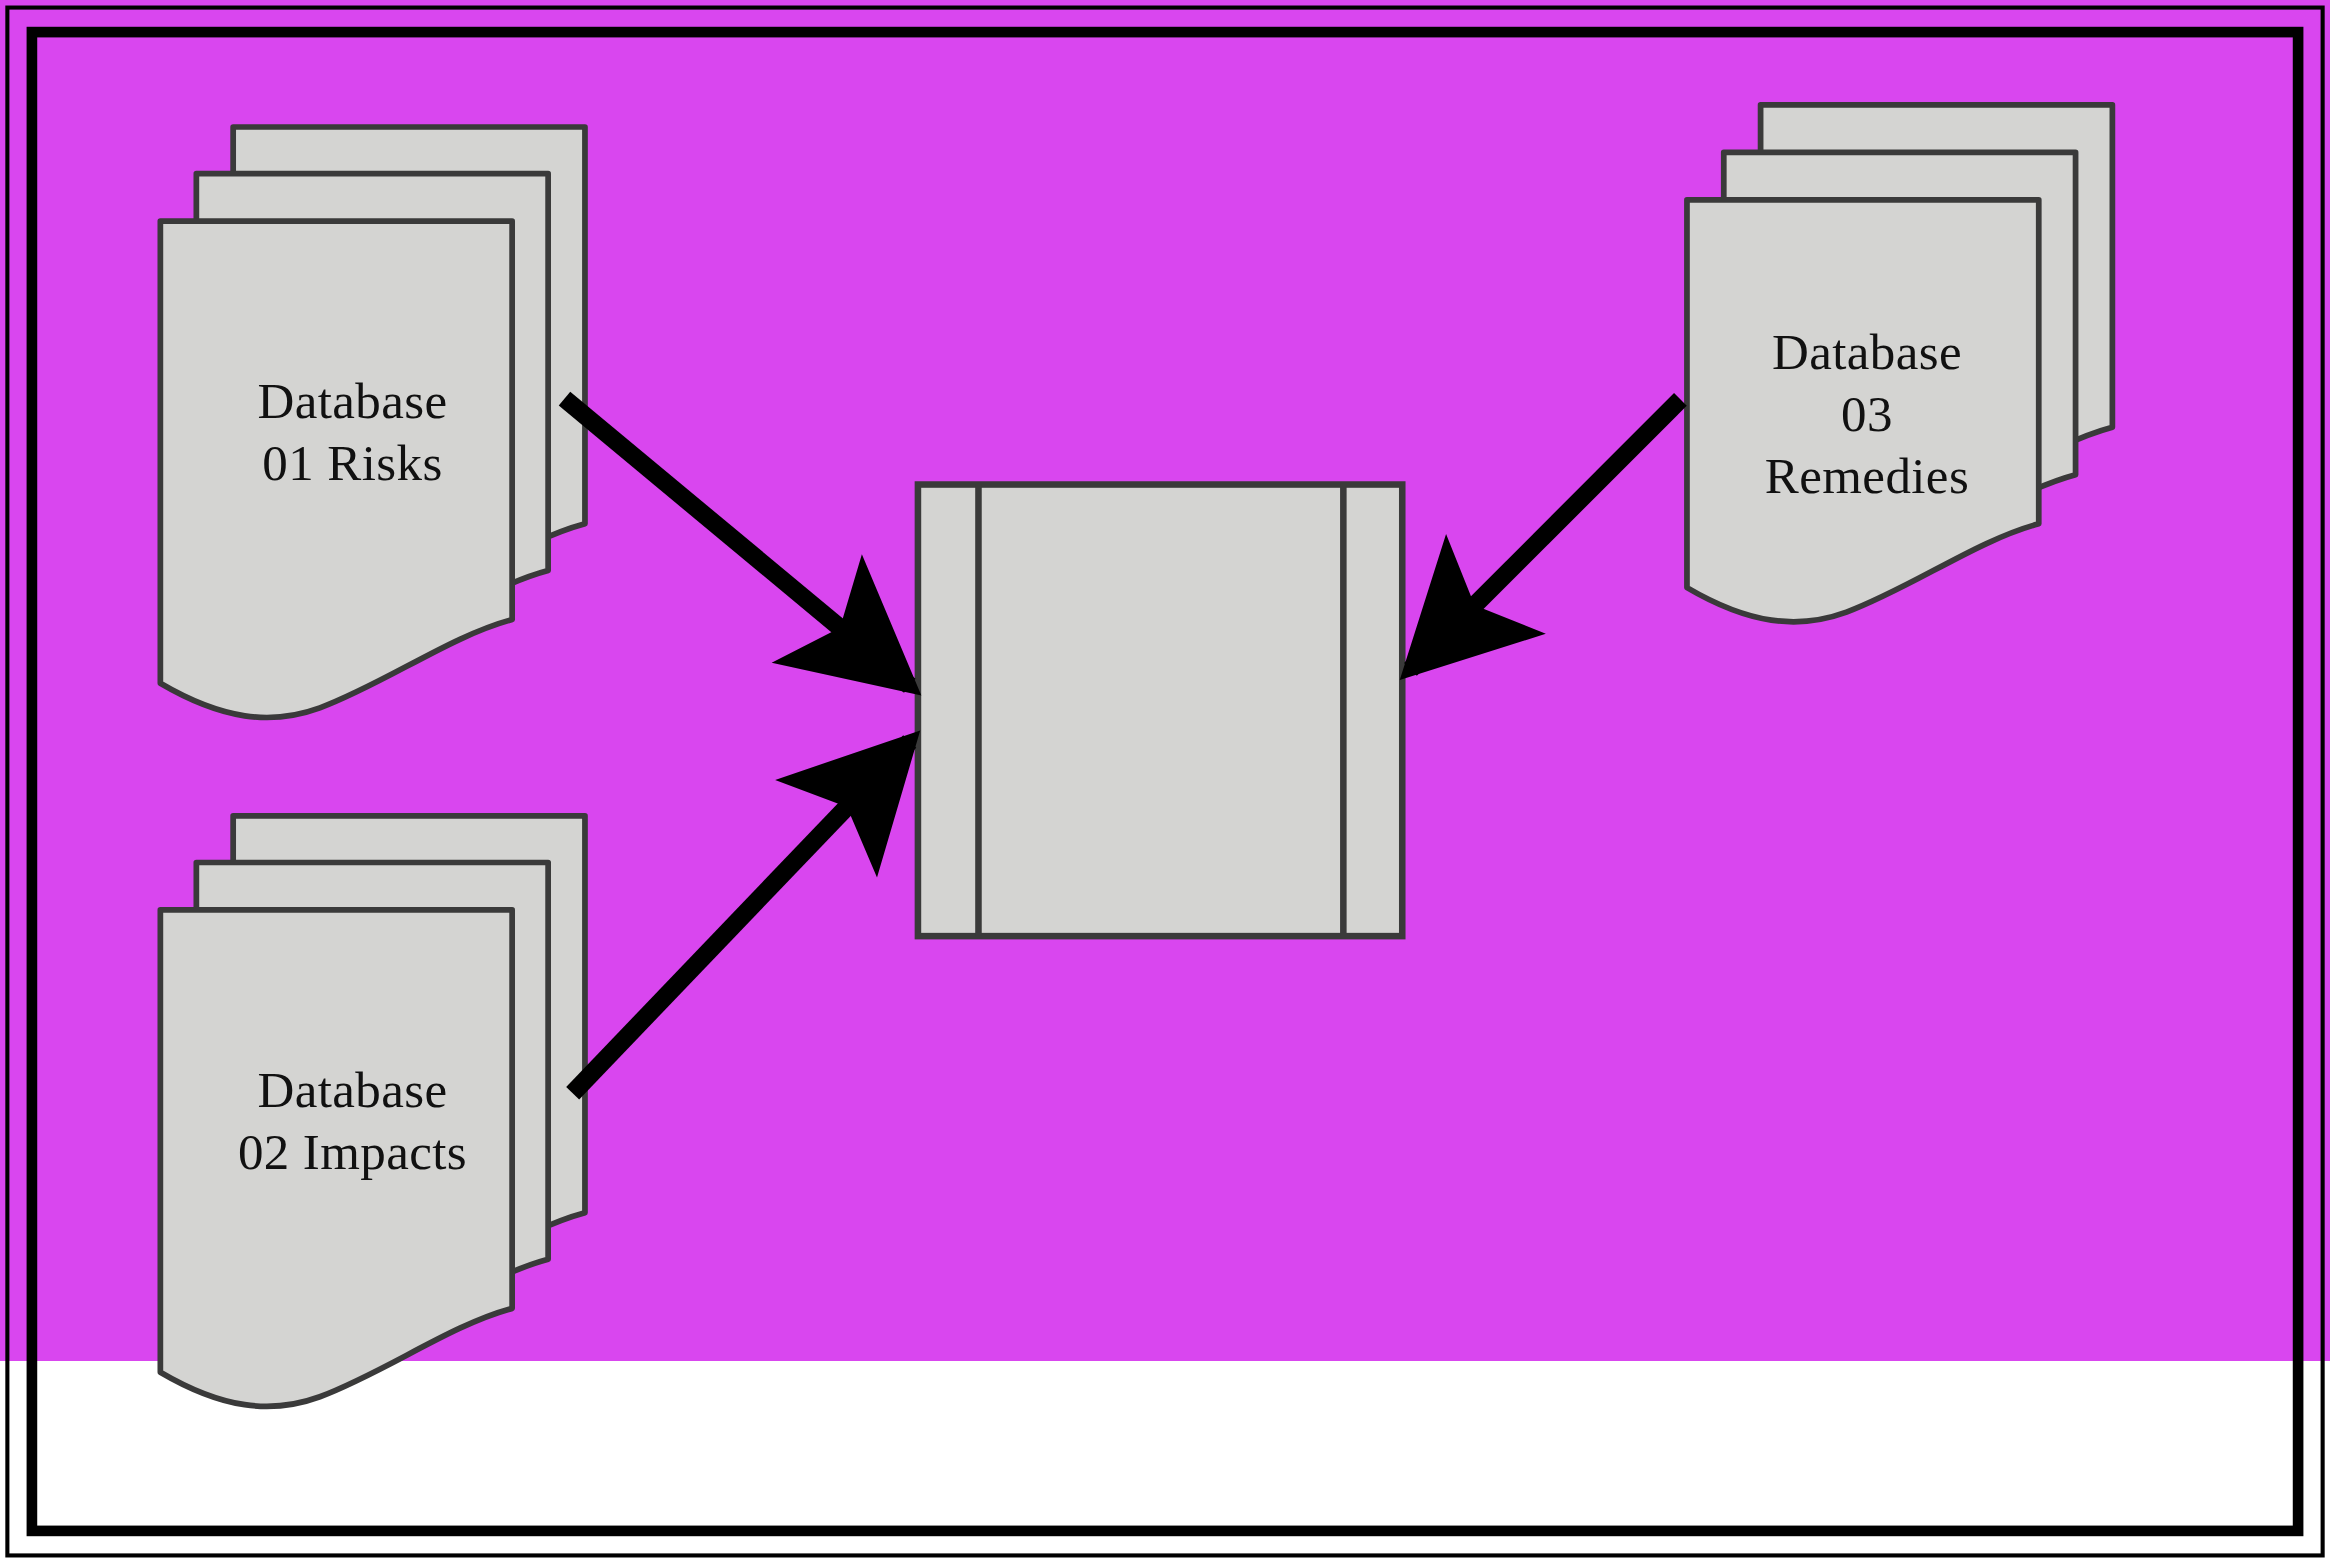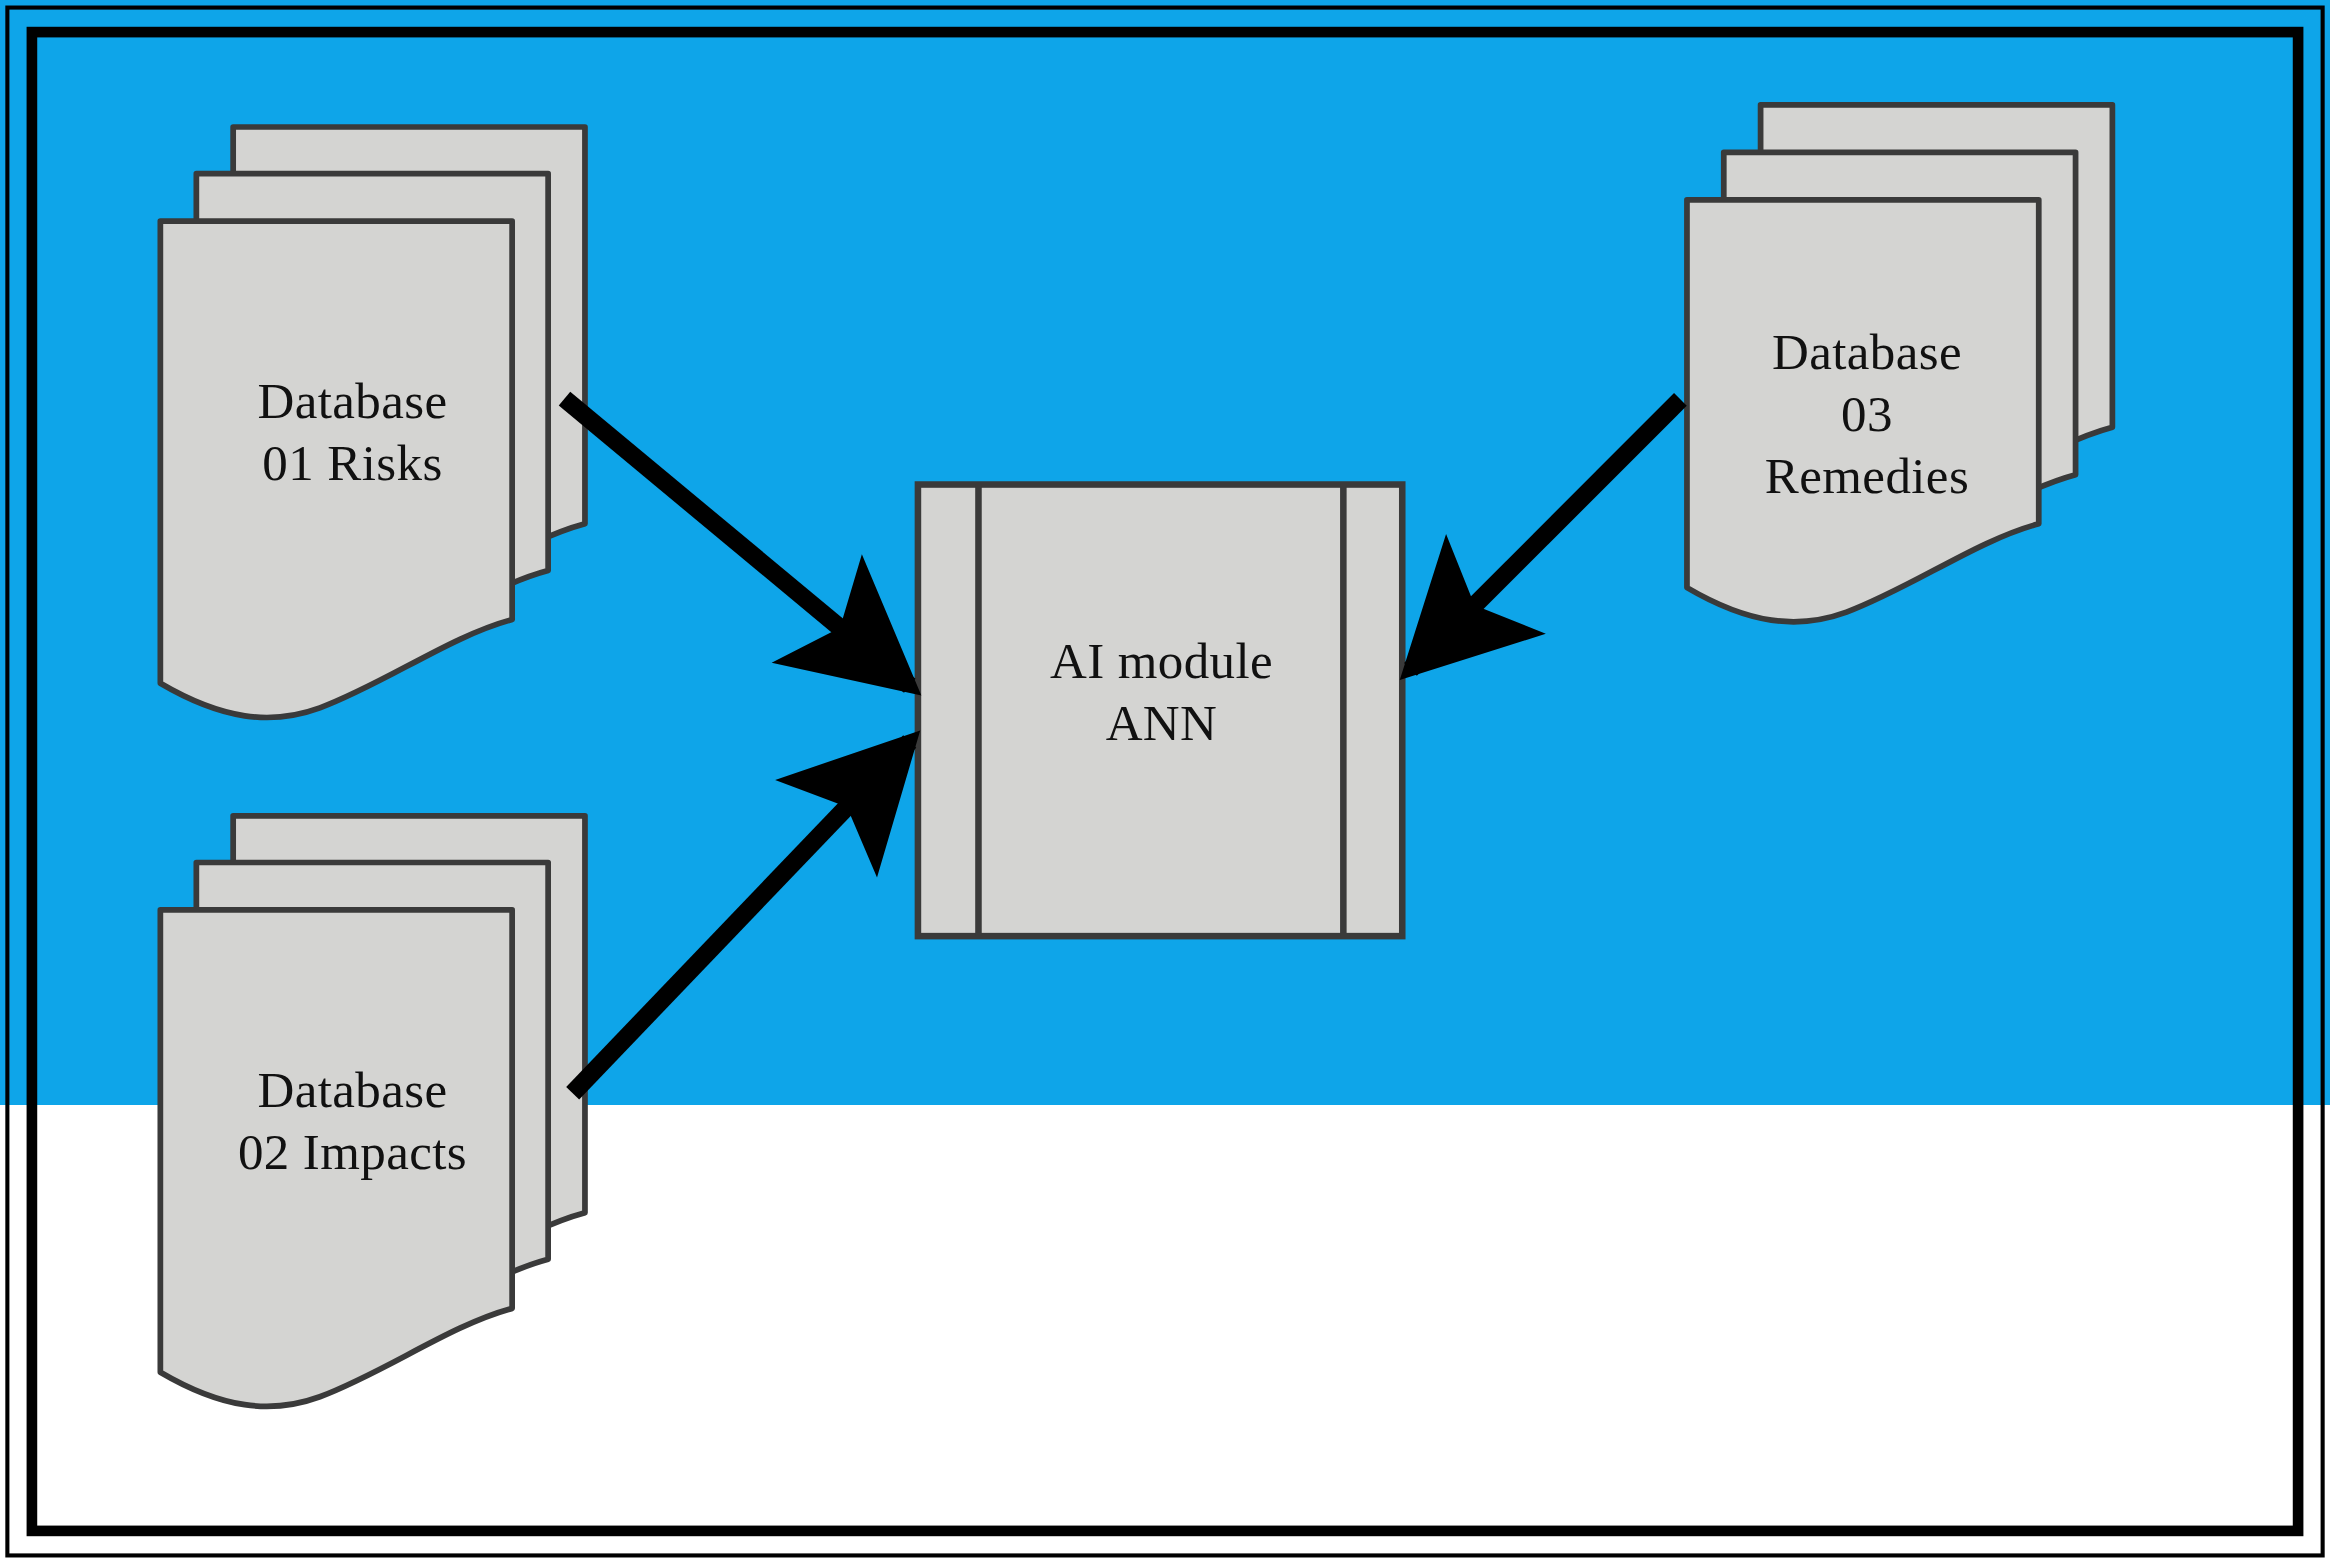--- a/index.html
+++ b/index.html
@@ -9,22 +9,22 @@
   }
   body {
     width: 2330px;
     height: 1563px;
     font-family: "Liberation Serif", "DejaVu Serif", serif;
     overflow: hidden;
   }
   #diagram-root {
     position: relative;
     width: 2330px;
-    height: 1105px;
-    background: #0ea5e9;
+    height: 1361px;
+    background: #d946ef;
   }
   #diagram-svg {
     position: absolute;
     top: 0;
     left: 0;
     width: 2330px;
     height: 1563px;
     display: block;
   }
   .node-label {
@@ -123,17 +123,15 @@
   <div class="node-label label-db01">Database
 01 Risks</div>
 
   <div class="node-label label-db02">Database
 02 Impacts</div>
 
   <div class="node-label label-db03">Database
 03
 Remedies</div>
 
-  <div class="node-label label-ai">AI module
-ANN</div>
 
 </div>
 
 
 </body></html>

